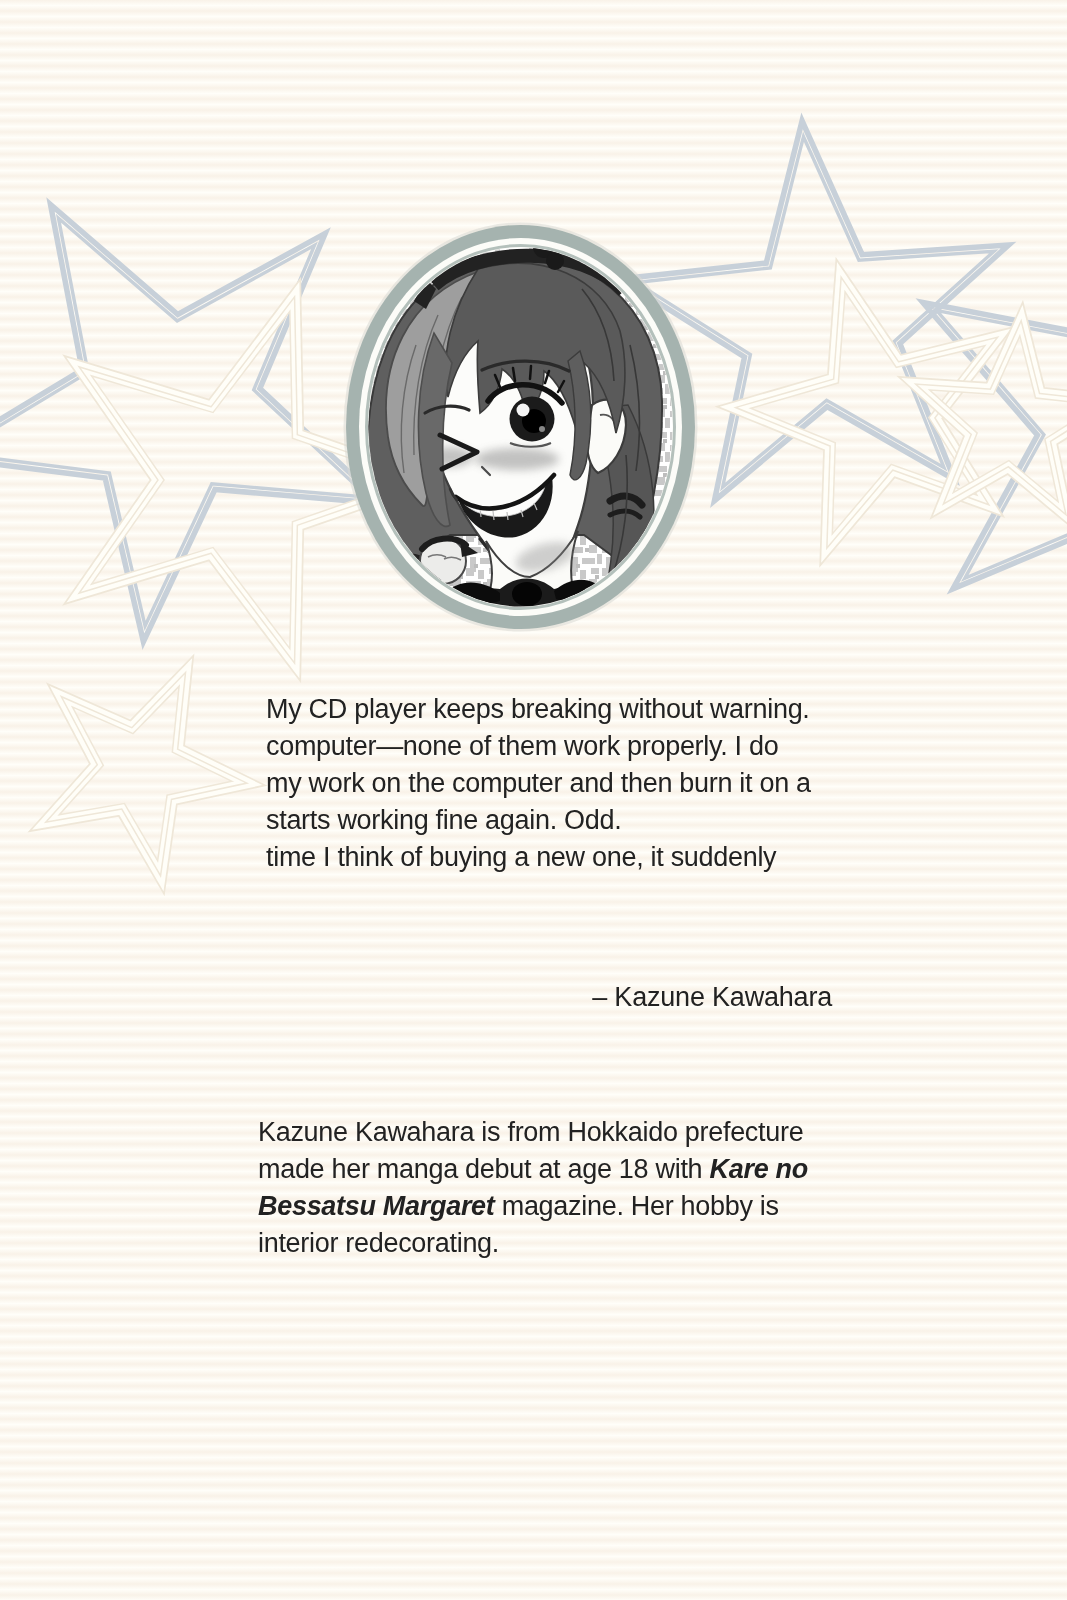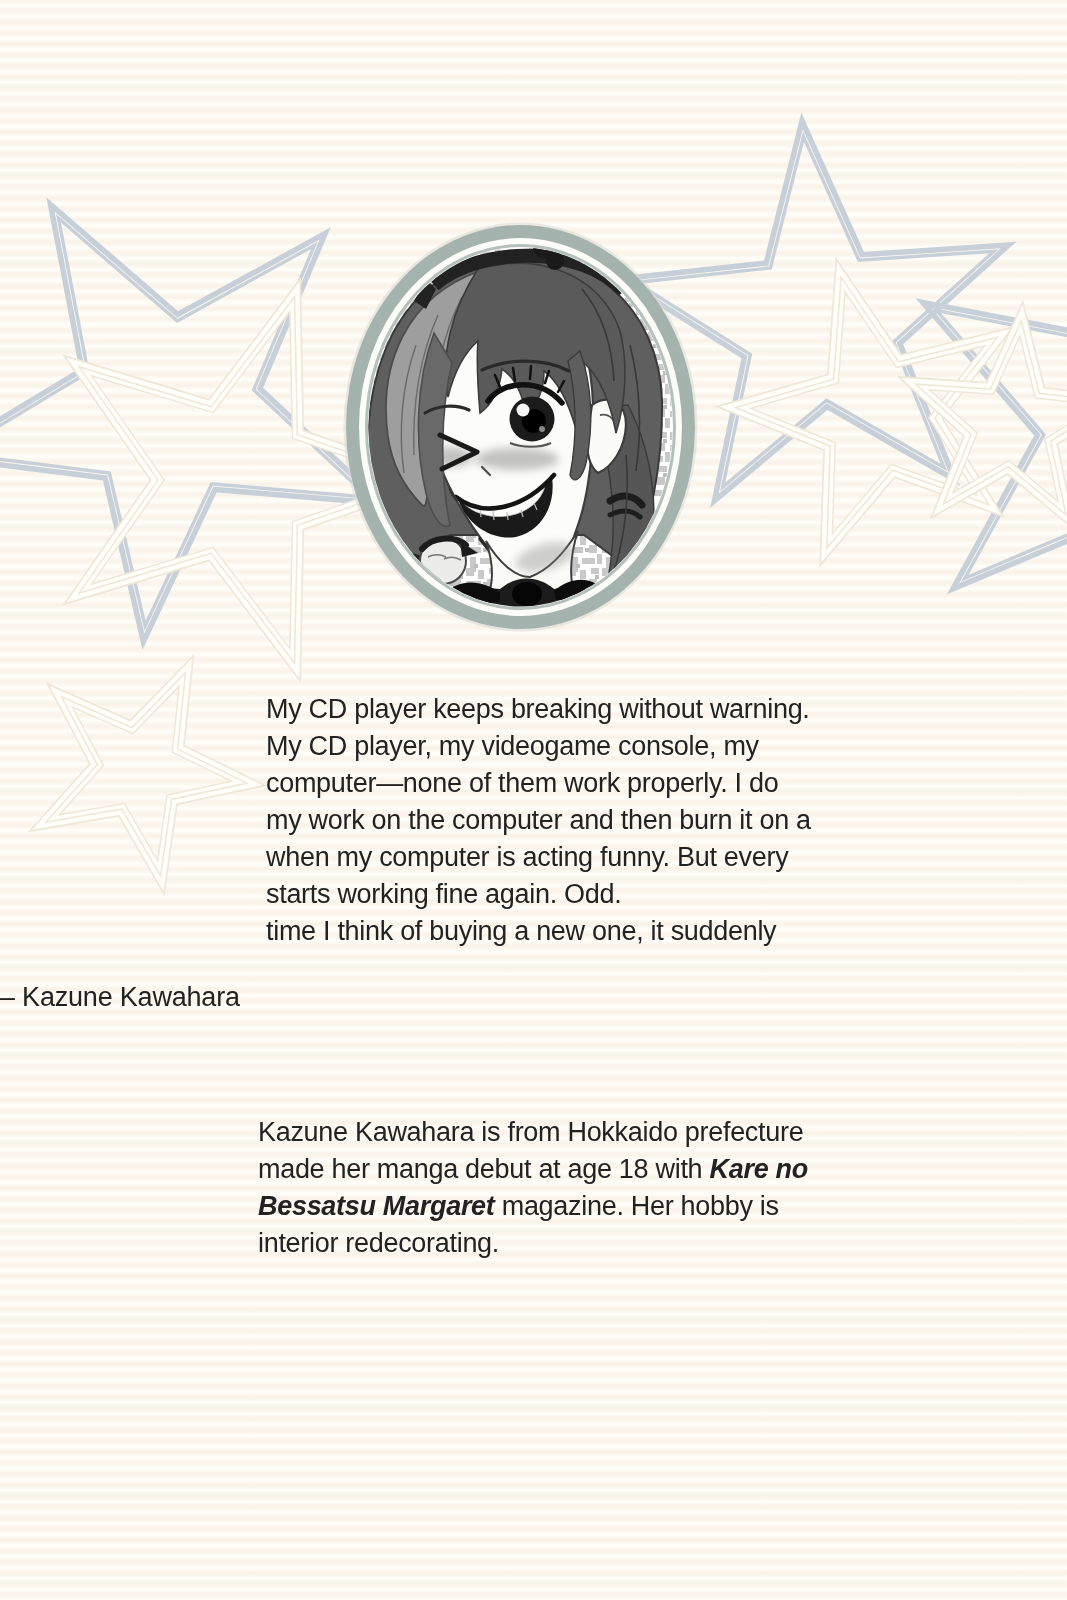--- a/index.html
+++ b/index.html
@@ -15,21 +15,21 @@
     font-family:"Liberation Sans","DejaVu Sans",sans-serif;
   }
   svg.stars{position:absolute;left:0;top:0;width:1067px;height:1600px;}
   svg.portrait{position:absolute;left:330px;top:205px;width:381px;height:440px;}
   .textblock{position:absolute;color:#222;}
   .comment{left:266px;top:691px;}
   .bio{left:258px;top:1114px;}
   .line{white-space:nowrap;font-size:27px;line-height:37px;letter-spacing:-0.3px;}
   .line .it{font-style:italic;font-weight:bold;}
   .attribution{
-    position:absolute;left:0;top:979px;width:832px;text-align:left;
+    position:absolute;left:0;top:979px;width:832px;text-align:right;
     font-size:27px;line-height:37px;letter-spacing:-0.2px;color:#222;
   }
 </style>
 </head>
 <body>
 
 <div class="page">
 
   <svg class="stars" id="stars-svg" viewBox="0 0 1067 1600" aria-hidden="true">
       <g>
@@ -185,24 +185,22 @@
         <path d="M 133,298 C 154,313 190,306 216,276 C 214,292 202,304 186,309 C 166,315 146,310 133,298 Z" fill="#fdfdfc" stroke="#cccccc" stroke-width="0.8"></path>
         <path d="M 150,302 L 151,312 M 163,306 L 164,315 M 177,307 L 178,315 M 191,305 L 193,312 M 204,298 L 207,305" stroke="#bdbdbd" stroke-width="1.2"></path>
         <path d="M 126,292 C 152,312 192,306 224,270" fill="none" stroke="#141414" stroke-width="4.5" stroke-linecap="round"></path>
         <path d="M 120,284 C 122,290 124,292 127,295" fill="none" stroke="#333333" stroke-width="2.5" stroke-linecap="round"></path>
       </g>
     </g>
   </svg>
 
   <div class="textblock comment">
       <div class="line"><span>My CD player keeps breaking without warning.</span></div>
-      <div class="line"><span>My CD player, my videogame console, my</span></div>
       <div class="line"><span>computer—none of them work properly. I do</span></div>
       <div class="line"><span>my work on the computer and then burn it on a</span></div>
-      <div class="line"><span>when my computer is acting funny. But every</span></div>
       <div class="line"><span>starts working fine again. Odd.</span></div>
       <div class="line"><span>time I think of buying a new one, it suddenly</span></div>
     </div>
 
   <div class="attribution">– Kazune Kawahara</div>
 
   <div class="textblock bio">
       <div class="line"><span>Kazune Kawahara is from Hokkaido prefecture</span></div>
       <div class="line"><span>made her manga debut at age 18 with </span><span class="it">Kare no</span></div>
       <div class="line"><span class="it">Bessatsu Margaret</span><span> magazine. Her hobby is</span></div>

